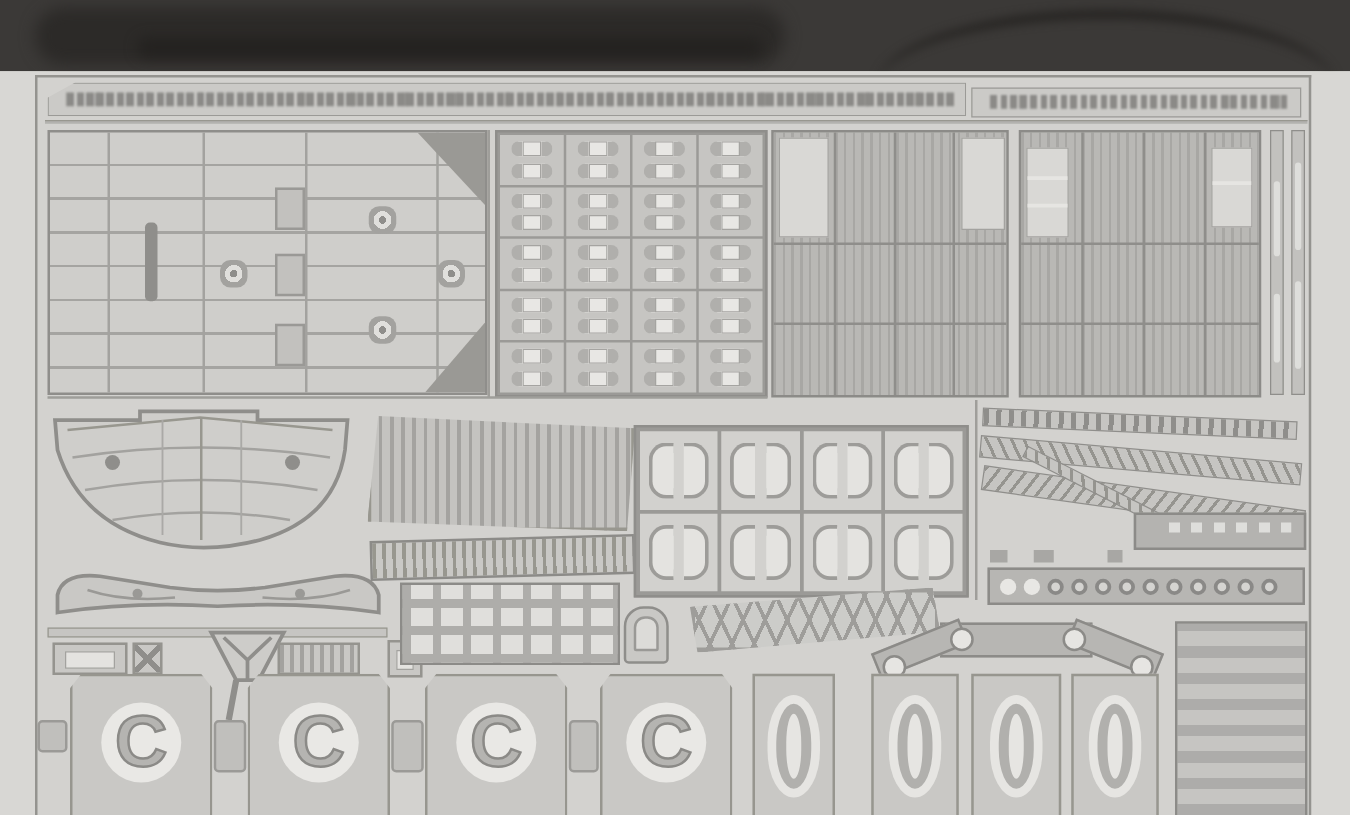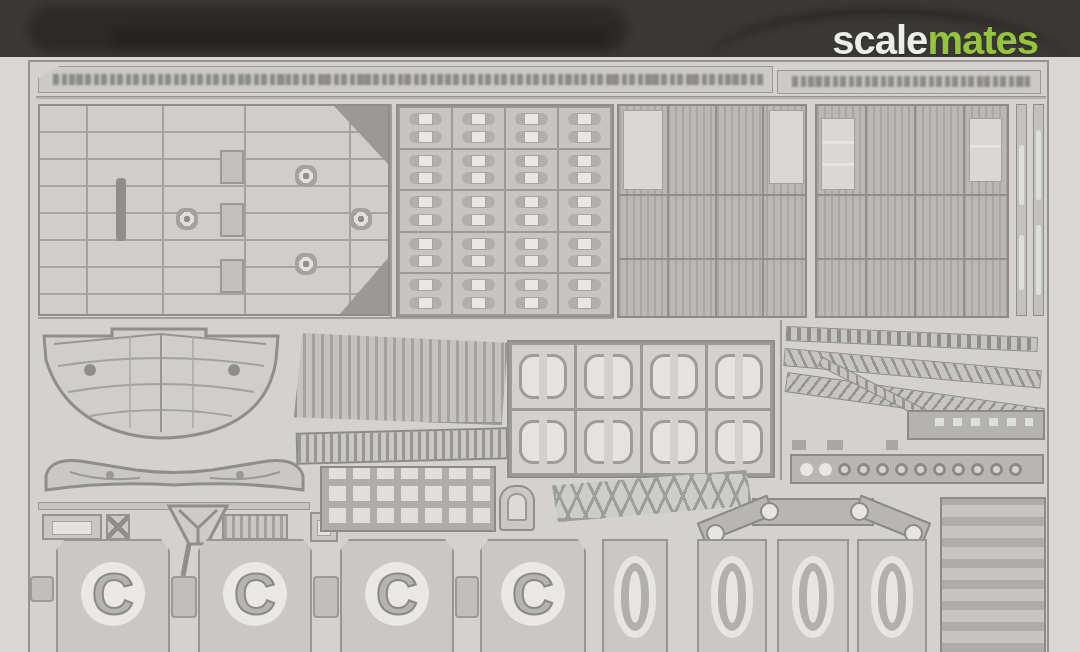--- a/index.html
+++ b/index.html
@@ -146,23 +146,20 @@
 <body>
 
 <div class="stage">
 
   <div class="top-band">
     <div class="band-shape1"></div>
     <div class="band-shape2"></div>
     <div class="band-shape3"></div>
   </div>
 
-  <div class="watermark">
-    <span class="wm-scale">scale</span><span class="wm-mates">mates</span>
-  </div>
 
   <div class="photo">
     <div class="fret">
       <div class="soft">
 
         <div class="part strip" style="left:8px;top:4px;width:735px;height:27px;clip-path:polygon(3% 0,100% 0,100% 100%,0 100%,0 45%);">
           <div class="fake-text"></div>
         </div>
         <div class="part strip" style="left:747px;top:8px;width:264px;height:24px;">
           <div class="fake-text" style="margin-top:5px;"></div>

